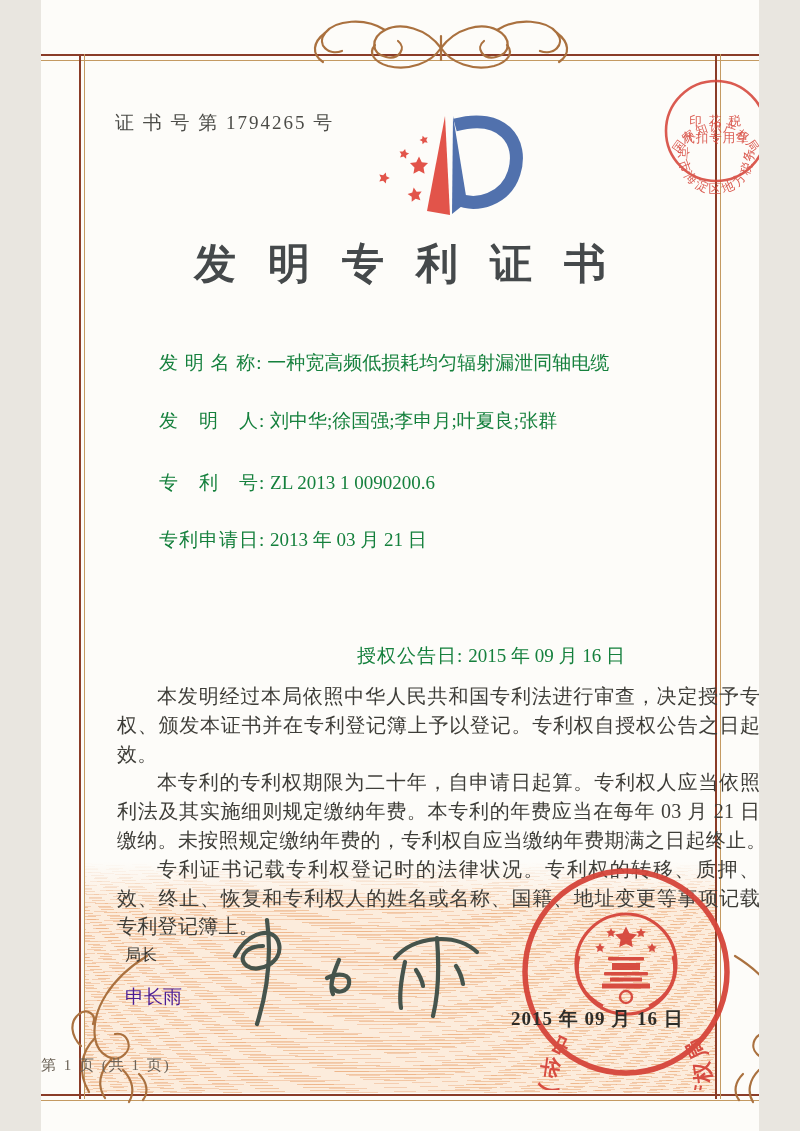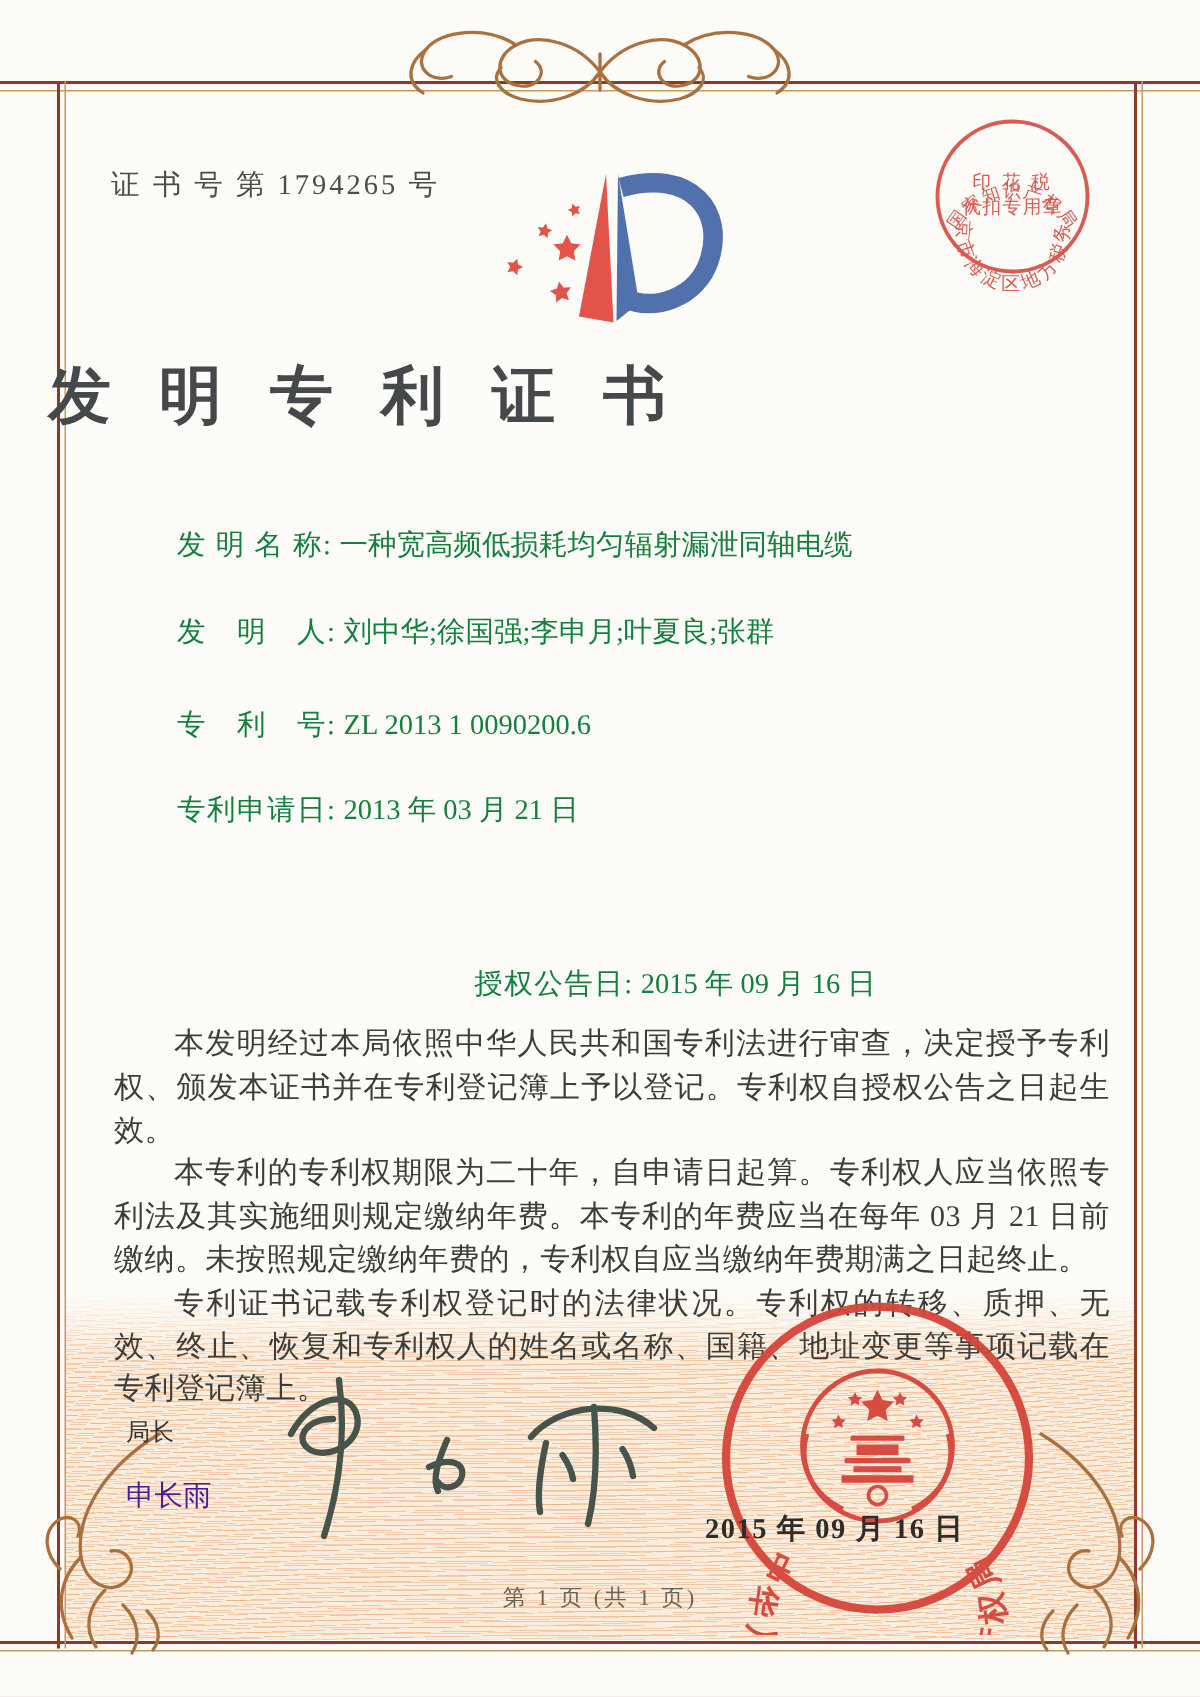--- a/index.html
+++ b/index.html
@@ -2,21 +2,21 @@
 <html style="--frame_maroon: #8a3c28; --frame_gold: #c49a62; --ornament: #aa713f; --seal_red: #d6453a; --logo_red: #e2544a; --logo_blue: #5171ad; --band_bg: #fcecdc; --text_dark: #3d3c38;"><head>
 <meta charset="utf-8">
 <style>
   :root{
     --frame_maroon:#8a3c28; --frame_gold:#c49a62; --ornament:#aa713f;
     --seal_red:#d6453a; --logo_red:#e2544a; --logo_blue:#5171ad;
     --band_bg:#fcecdc; --band_line:#eebb92; --text_dark:#3d3c38;
   }
   html,body{margin:0;padding:0;background:#e9e6e0;}
   .page{
-    position:relative; width:800px; height:1131px; margin:0 auto;
+    position:relative; width:718px; height:1131px; margin:0 auto;
     background:#fdfcf9; overflow:hidden;
     font-family:"Liberation Serif","DejaVu Serif",serif;
     color:var(--text_dark);
   }
   .abs{position:absolute;}
   
   .hline{position:absolute;left:0;right:0;height:4px;border-top:2px solid var(--frame_maroon);border-bottom:1px solid var(--frame_gold);}
   .hline.top{top:54px;} .hline.bottom{top:1094px;}
   .vline{position:absolute;top:54px;bottom:32px;width:3px;border-left:2px solid var(--frame_maroon);border-right:1px solid var(--frame_gold);}
   .vline.left{left:38px;} .vline.right{right:38px;}
@@ -25,31 +25,31 @@
     position:absolute; left:44px; right:44px; top:862px; height:231px; z-index:0;
     background-color:var(--band_bg);
     background-image:
       repeating-radial-gradient(ellipse 1800px 700px at 50% 480%, rgba(232,160,104,.50) 0 1.4px, rgba(255,255,255,0) 1.4px 8px),
       repeating-radial-gradient(ellipse 1700px 800px at 30% -340%, rgba(230,150,96,.35) 0 1.3px, rgba(255,255,255,0) 1.3px 9px);
   }
   .band::before{content:"";position:absolute;left:0;right:0;top:0;height:46px;
     background:linear-gradient(#fdfcf9,rgba(253,252,249,0));}
   
   .cert-no{left:74px; top:110px; font-size:19px; letter-spacing:2px; color:#4c4c48;}
-  .title{left:0; right:0; top:236px; font-size:42px; font-weight:600;
+  .title{left:0; right:0; top:236px; text-align:center; font-size:42px; font-weight:600;
          letter-spacing:32px; padding-left:32px; color:#45494b;}
   .field-row{position:absolute; left:76px; width:664px; font-size:19px; white-space:nowrap; color:#15803d;margin-left:42px;}
   .field-row .lbl{letter-spacing:1px;}
   .body-text{left:76px; top:682px; width:664px; font-size:20px; line-height:28.8px;
              text-align:justify; color:#3e3d38; z-index:1;}
   .body-text p{margin:0; text-indent:2em; letter-spacing:0.3px;}
   .director-label{left:84px; top:945px; font-size:16px; color:#33322e; z-index:2;}
   .director-name{left:84px; top:984px; font-size:19px; color:#4c1d95; z-index:2;}
   .seal-date{left:470px; top:1006px; font-size:19px; letter-spacing:1px; color:#2e2d29; z-index:3; font-weight:600;}
-  .footer{left:0; right:0; top:1056px; text-align:center; font-size:15px; color:#6b6257; z-index:2; letter-spacing:2px;}
+  .footer{left:0; right:0; top:1056px; text-align:left; font-size:15px; color:#6b6257; z-index:2; letter-spacing:2px;}
   
   svg{display:block;}
   .orn path{stroke:var(--ornament); stroke-width:2.2; fill:none; stroke-linecap:round;}
   .sig path{stroke:#46544c; stroke-width:4.2; fill:none; stroke-linecap:round;}
   .stamp-txt{fill:var(--seal_red); font-family:"Liberation Serif","DejaVu Serif",serif;}
 </style>
 </head>
 <body>
 
 <div class="page">

